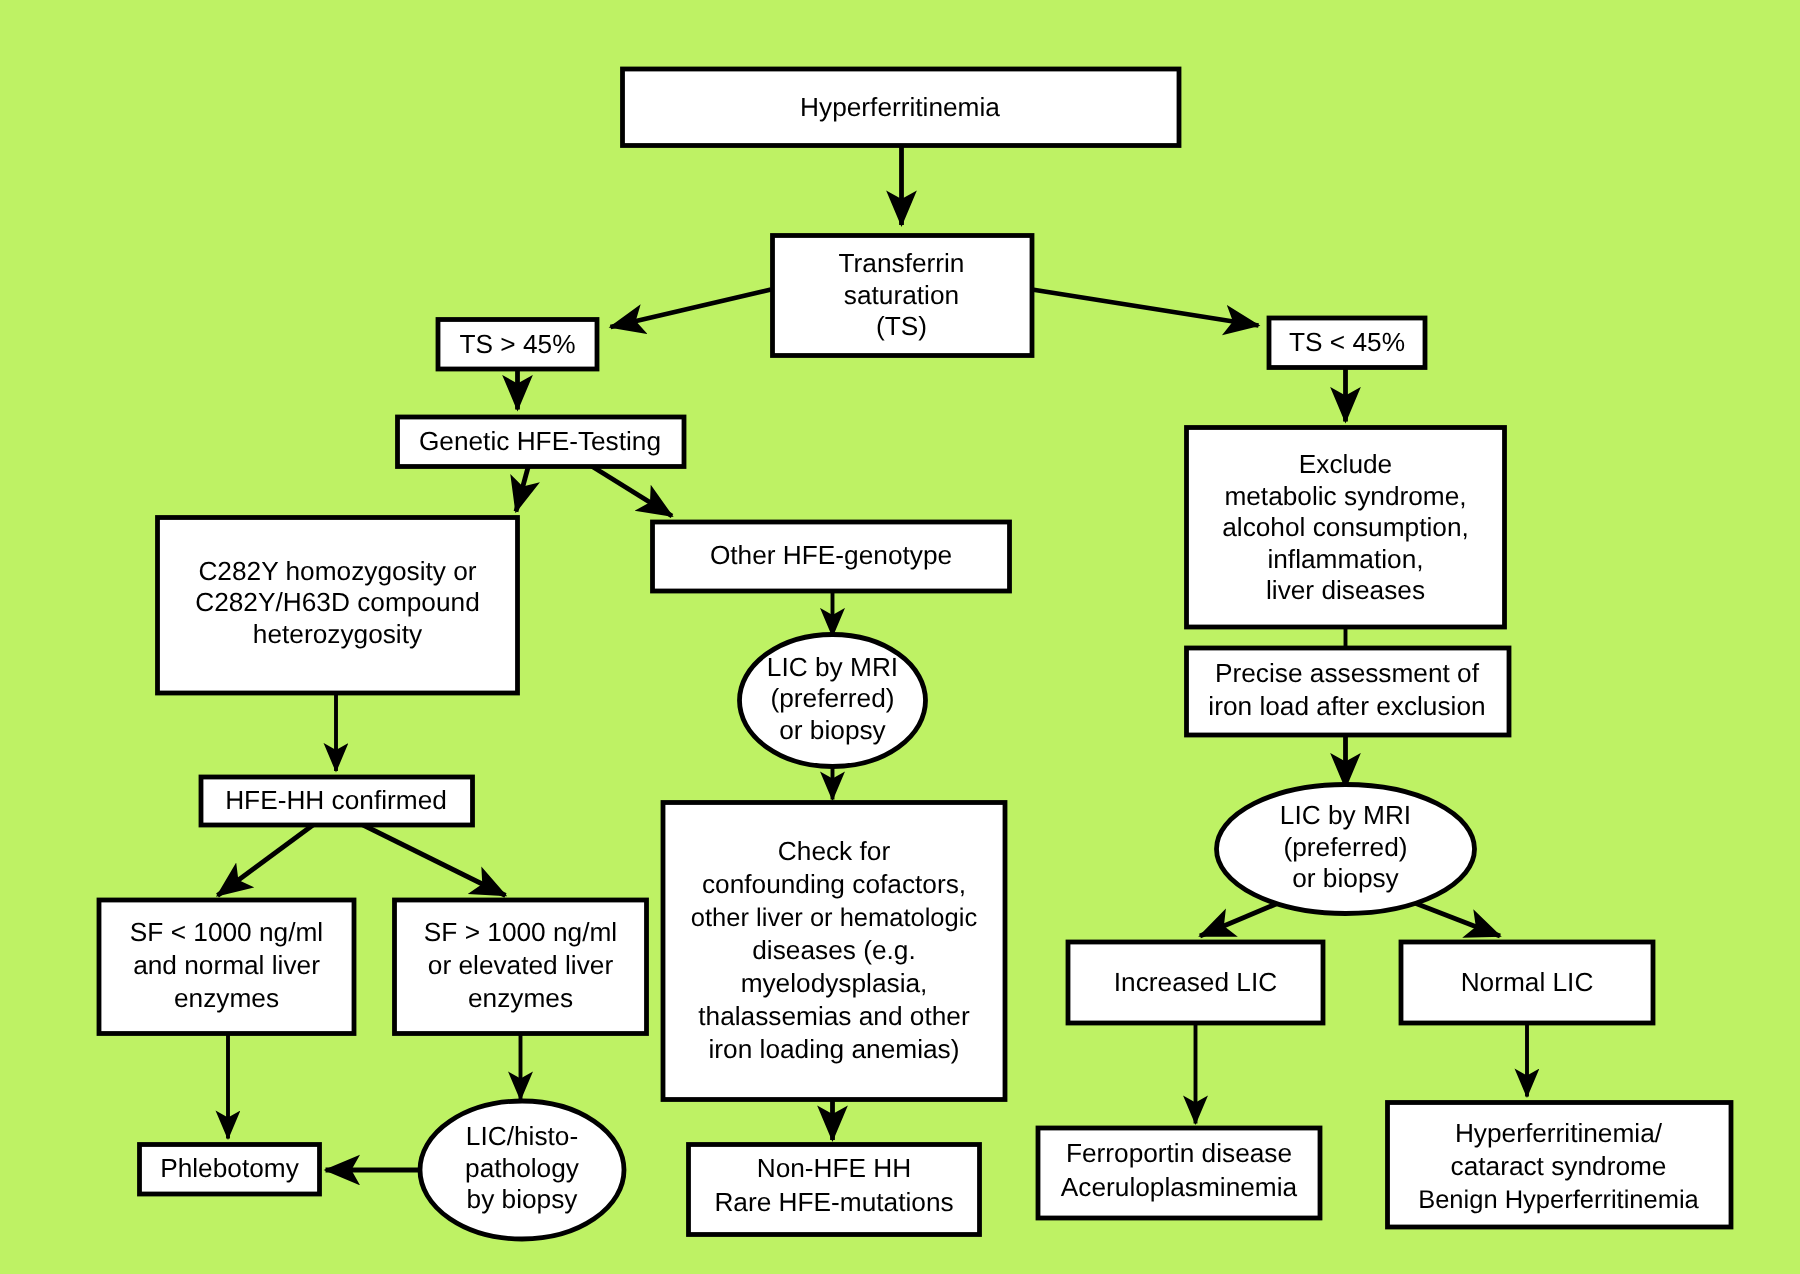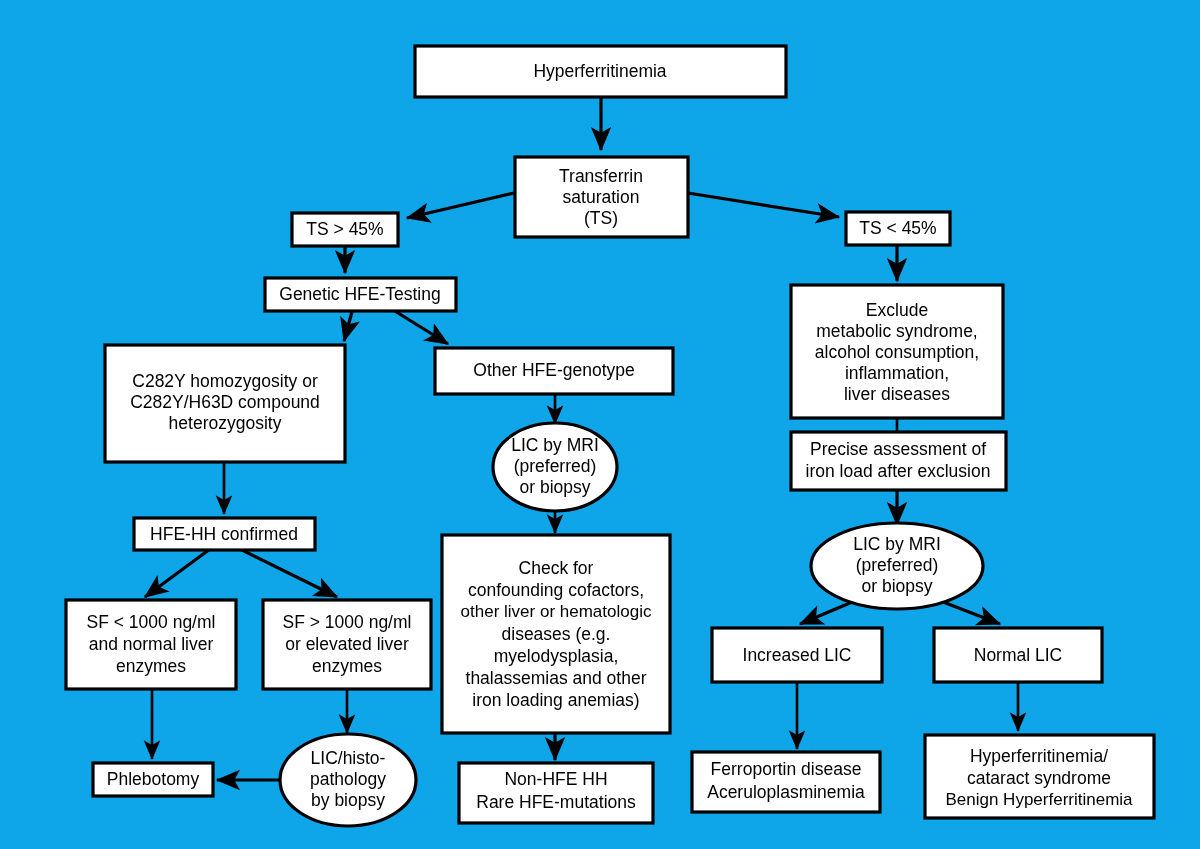--- a/index.html
+++ b/index.html
@@ -4,21 +4,21 @@
 <style>
   html, body {
     margin: 0;
     padding: 0;
     background: #ffffff;
   }
   #diagram-root {
     position: relative;
     width: 1200px;
     height: 849px;
-    background: #0ea5e9;
+    background: #bef264;
     font-family: "Liberation Sans", sans-serif;
   }
   svg.flow {
     display: block;
     width: 1200px;
     height: 849px;
   }
   .node-box {
     fill: #ffffff;
     stroke: #000000;

